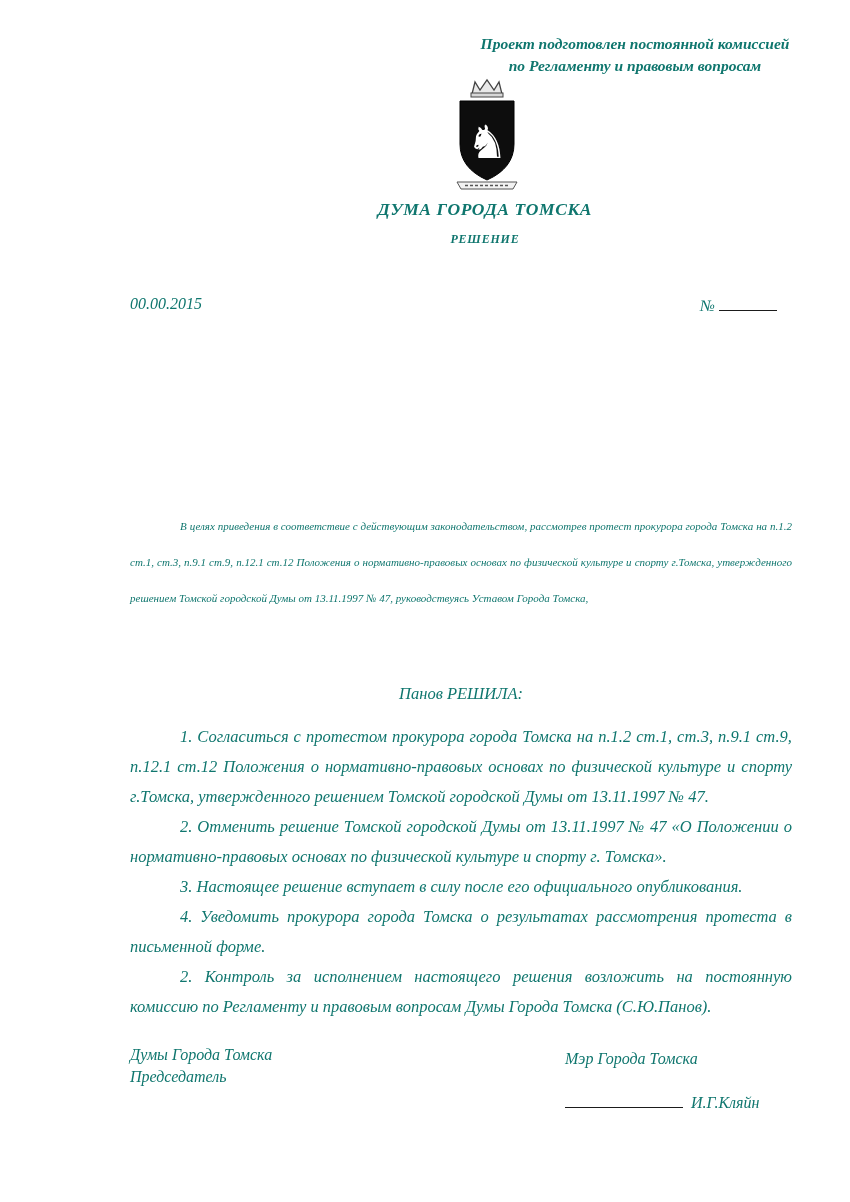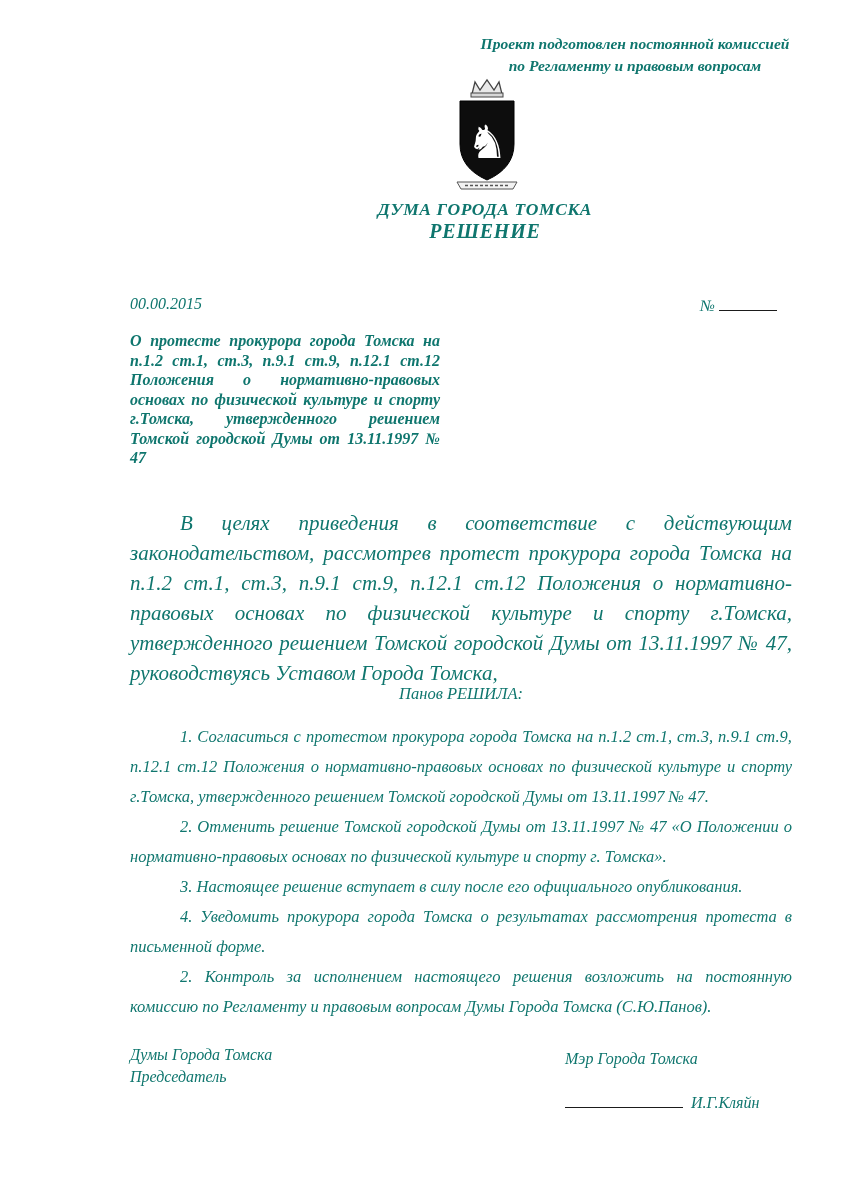--- a/index.html
+++ b/index.html
@@ -16,36 +16,36 @@
     position:absolute;top:33px;right:26px;width:378px;
     text-align:center;font-weight:bold;font-size:15.5px;line-height:1.45;
   }
   .emblem{position:absolute;top:76px;left:452px;width:70px;height:116px;}
   .org-name{
     position:absolute;top:199px;left:0;width:100%;
     text-align:center;text-indent:120px;
     font-weight:bold;font-size:17.5px;letter-spacing:.6px;
   }
   .doc-type{
-    position:absolute;top:220px;left:0;width:100%;
+    position:absolute;top:232px;left:0;width:100%;
     text-align:center;text-indent:120px;
-    font-weight:bold;font-size:20px;letter-spacing:.8px;
+    font-weight:bold;font-size:12px;letter-spacing:.8px;
   }
   .date-field{position:absolute;top:295px;left:130px;font-size:16px;}
   .num-field{position:absolute;top:295px;left:700px;font-size:16px;}
   .blank-line{display:inline-block;border-bottom:1.2px solid #1b1b1b;height:15px;vertical-align:baseline;}
   .num-blank{width:58px;margin-left:4px;}
   .doc-title{
     position:absolute;top:331px;left:130px;width:310px;
     font-weight:bold;font-size:16px;line-height:19.5px;
     text-align:justify;
   }
   .preamble{
     position:absolute;top:508px;left:130px;width:662px;
-    font-size:21px;line-height:30px;text-align:justify;text-indent:50px;
+    font-size:11px;line-height:36px;text-align:justify;text-indent:50px;
   }
   .resolved-heading{
     position:absolute;top:684px;left:130px;width:662px;
     text-align:center;font-size:16.5px;
   }
   .items{
     position:absolute;top:722px;left:130px;width:662px;
     font-size:16.5px;line-height:30px;
   }
   .items p{margin:0;text-align:justify;text-indent:50px;}
@@ -87,21 +87,20 @@
   </div>
 
   <div class="org-name">ДУМА ГОРОДА ТОМСКА</div>
   <div class="doc-type">РЕШЕНИЕ</div>
 
   <div class="date-field">00.00.2015</div>
   <div class="num-field">
     <span>№</span><span class="blank-line num-blank"></span>
   </div>
 
-  <div class="doc-title">О протесте прокурора города Томска на п.1.2 ст.1, ст.3, п.9.1 ст.9, п.12.1 ст.12 Положения о нормативно-правовых основах по физической культуре и спорту г.Томска, утвержденного решением Томской городской Думы от 13.11.1997 № 47</div>
 
   <div class="preamble">В целях приведения в соответствие с действующим законодательством, рассмотрев протест прокурора города Томска на п.1.2 ст.1, ст.3, п.9.1 ст.9, п.12.1 ст.12 Положения о нормативно-правовых основах по физической культуре и спорту г.Томска, утвержденного решением Томской городской Думы от 13.11.1997 № 47, руководствуясь Уставом Города Томска,</div>
 
   <div class="resolved-heading">Панов РЕШИЛА:</div>
 
   <div class="items">
     <p>1. Согласиться с протестом прокурора города Томска на п.1.2 ст.1, ст.3, п.9.1 ст.9, п.12.1 ст.12 Положения о нормативно-правовых основах по физической культуре и спорту г.Томска, утвержденного решением Томской городской Думы от 13.11.1997 № 47.</p>
     <p>2. Отменить решение Томской городской Думы от 13.11.1997 № 47 «О Положении о нормативно-правовых основах по физической культуре и спорту г. Томска».</p>
     <p>3. Настоящее решение вступает в силу после его официального опубликования.</p>
     <p>4. Уведомить прокурора города Томска о результатах рассмотрения протеста в письменной форме.</p>

